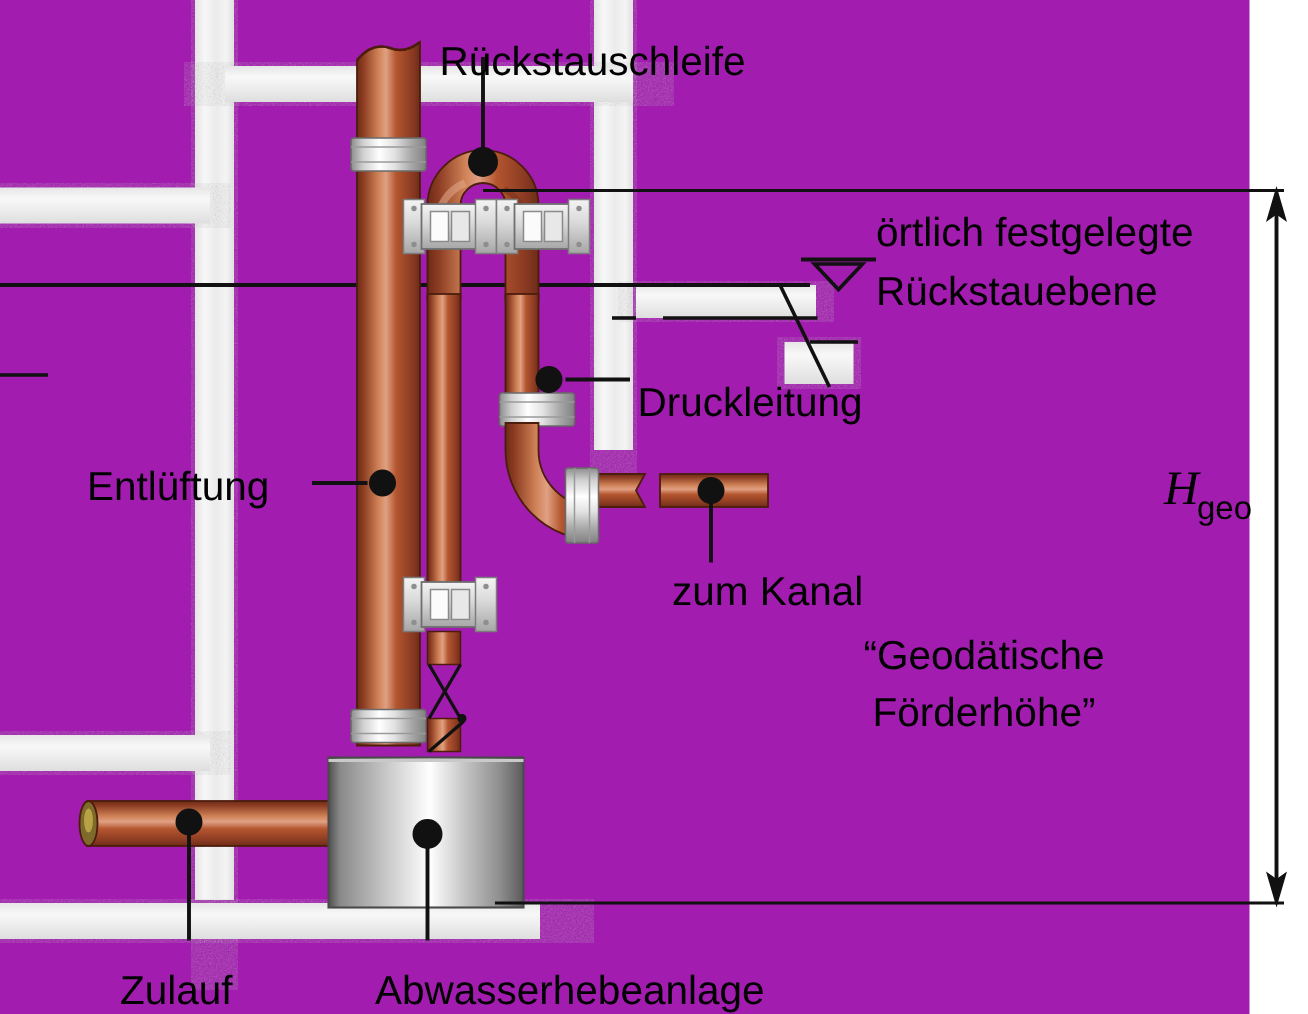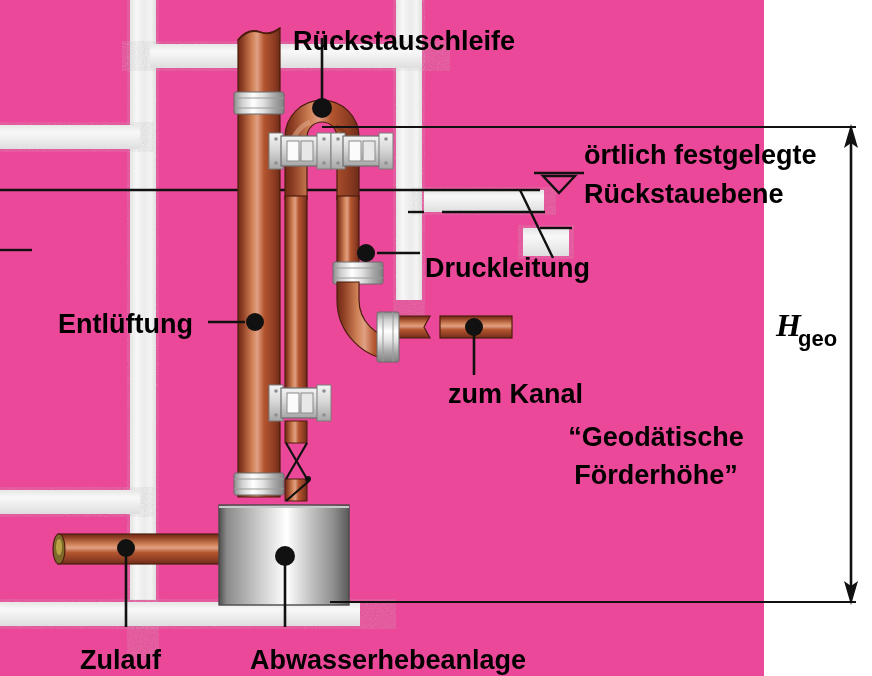--- a/index.html
+++ b/index.html
@@ -1,17 +1,17 @@
 <!DOCTYPE html>
 <html><head>
 <meta charset="utf-8">
 <style>
   html,body{margin:0;padding:0;background:#ffffff;}
   body{width:872px;height:676px;overflow:hidden;font-family:"Liberation Sans",sans-serif;}
-  #stage{position:relative;width:764px;height:676px;background:#ec4899;font-weight:bold;}
+  #stage{position:relative;width:833px;height:676px;background:#a21caf;}
   svg#diagram{position:absolute;left:0;top:0;width:872px;height:676px;}
   .lbl{fill:#000;font-family:"Liberation Sans",sans-serif;font-size:27px;}
 </style>
 </head>
 <body>
 
 <div id="stage">
 <svg id="diagram" viewBox="0 0 872 676">
 
   <defs>

